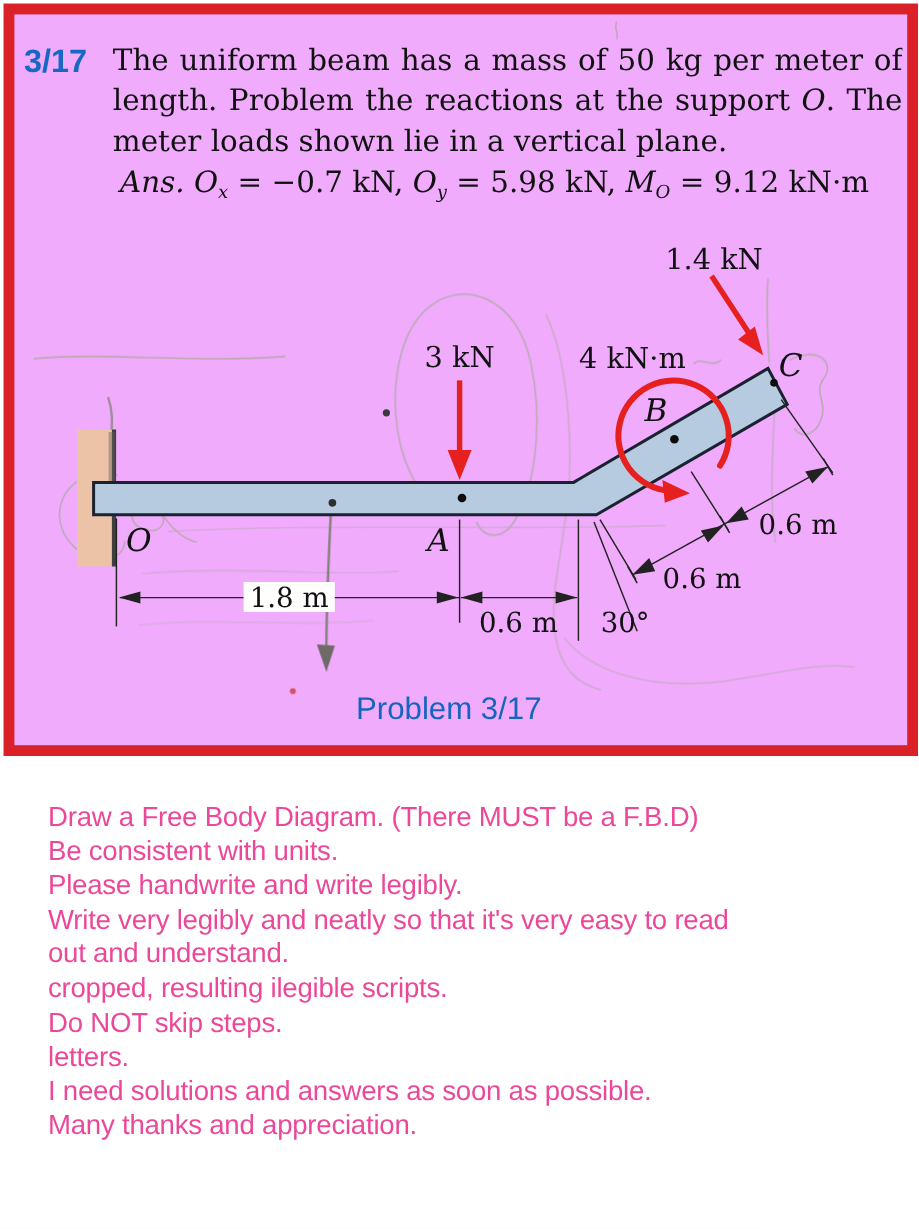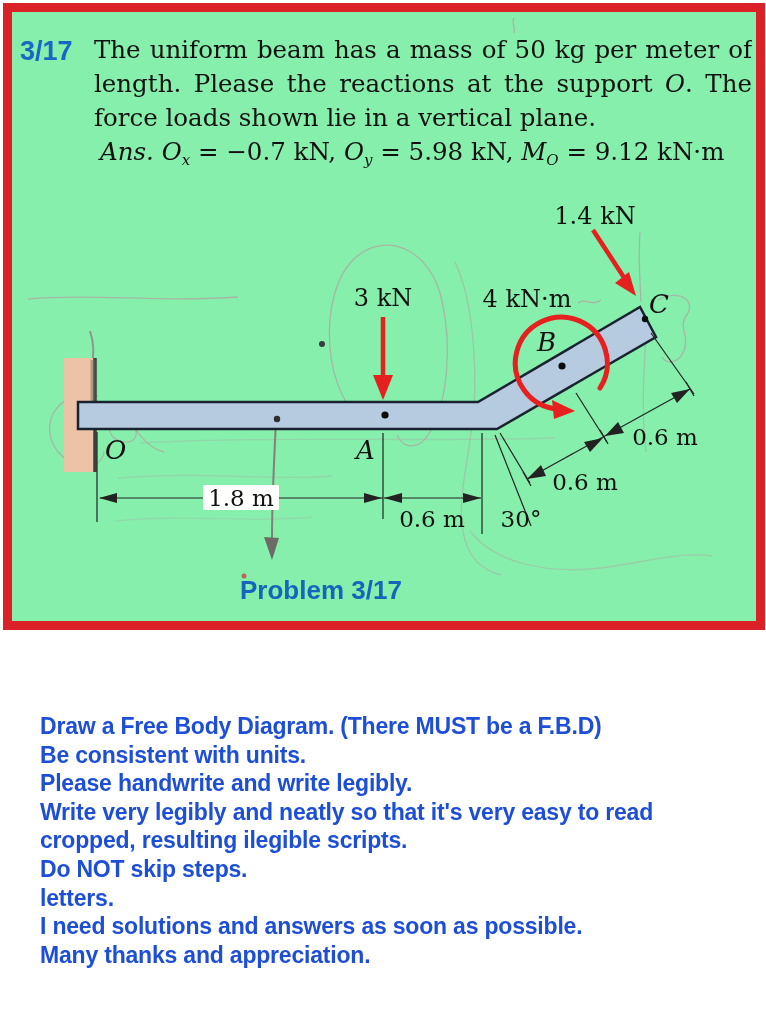--- a/index.html
+++ b/index.html
@@ -1,55 +1,55 @@
 <!DOCTYPE html>
 <html><head>
 <meta charset="utf-8">
 <style>
   html,body{margin:0;padding:0;background:#ffffff;}
   body{width:766px;height:1024px;position:relative;font-family:"Liberation Sans",sans-serif;overflow:hidden;}
 
   .problem-box{position:absolute;left:3px;top:3px;width:762px;height:627px;
-    box-sizing:border-box;border:9px solid #da2127;background:#86efac;}
+    box-sizing:border-box;border:9px solid #da2127;background:#f0abfc;}
 
   .statement{position:absolute;left:8px;top:21px;width:732px;display:flex;}
   .prob-num{width:74px;flex:0 0 74px;color:#1767c5;font-weight:bold;font-size:27px;
     letter-spacing:0px;padding-top:3px;}
   .stmt-text{flex:1;font-family:"DejaVu Serif",serif;font-size:24.5px;color:#111;line-height:34px;width:648px;}
   .stmt-line{white-space:nowrap;}
   .stmt-line.just{text-align:justify;text-align-last:justify;white-space:normal;height:34px;overflow:hidden;}
   .ans-line{margin-left:6px;white-space:nowrap;}
   .ans-line i{font-style:italic;}
   .ans-line sub{font-size:15px;vertical-align:-5px;font-style:italic;}
 
   .diagram-svg{position:absolute;left:-12px;top:-12px;width:766px;height:1024px;}
 
-  .caption{position:absolute;left:228px;top:563px;width:300px;text-align:left;
-    color:#1565bd;font-weight:bold;font-size:26px;}
+  .caption{position:absolute;left:212px;top:563px;width:300px;text-align:center;
+    color:#1565bd;font-weight:normal;font-size:26px;}
 
-  .instructions{position:absolute;left:40px;top:666px;width:722px;color:#1d4ed8;
-    font-weight:bold;font-size:23px;line-height:28.6px;letter-spacing:-0.2px;margin-top:46px;}
+  .instructions{position:absolute;left:40px;top:666px;width:722px;color:#ec4899;
+    font-weight:normal;font-size:23px;line-height:28.6px;letter-spacing:-0.2px;}
   .instr-line{white-space:nowrap;height:28.6px;}
 
   svg text{font-family:"DejaVu Serif",serif;fill:#111;}
   svg text.pt{font-style:italic;font-size:26px;}
   svg text.lbl{font-size:24px;}
   svg text.dim{font-size:23px;}
 </style>
 </head>
 <body>
 
 <div class="problem-box">
 
   <div class="statement">
     <div class="prob-num">3/17</div>
     <div class="stmt-text">
       <div class="stmt-line just">The uniform beam has a mass of 50 kg per meter of</div>
-      <div class="stmt-line just"><span>length. Please the reactions at the support </span><i>O</i><span>. The</span></div>
-      <div class="stmt-line">force loads shown lie in a vertical plane.</div>
+      <div class="stmt-line just"><span>length. Problem the reactions at the support </span><i>O</i><span>. The</span></div>
+      <div class="stmt-line">meter loads shown lie in a vertical plane.</div>
       <div class="ans-line"><i>Ans.</i>&nbsp;<i>O</i><sub>x</sub><span> = −0.7 kN, </span><i>O</i><sub>y</sub><span> = 5.98 kN, </span><i>M</i><sub>O</sub><span> = 9.12 kN·m</span></div>
     </div>
   </div>
 
   <svg class="diagram-svg" viewBox="0 0 766 1024">
 
     <g stroke="#aeaaa2" stroke-width="1.3" fill="none" opacity="0.8">
       <path d="M 28 299 C 90 293 160 303 238 297"></path>
       <path d="M 90 331 C 95 345 93 356 92 369" stroke="#8a8680" stroke-width="2"></path>
       <path d="M 98 396 C 52 388 36 432 62 456 C 82 473 103 467 104 451"></path>
@@ -139,18 +139,19 @@
   </svg>
 
   <div class="caption">Problem 3/17</div>
 </div>
 
 <div class="instructions">
   <div class="instr-line">Draw a Free Body Diagram. (There MUST be a F.B.D)</div>
   <div class="instr-line">Be consistent with units.</div>
   <div class="instr-line">Please handwrite and write legibly.</div>
   <div class="instr-line">Write very legibly and neatly so that it's very easy to read</div>
+  <div class="instr-line">out and understand.</div>
   <div class="instr-line">cropped, resulting ilegible scripts.</div>
   <div class="instr-line">Do NOT skip steps.</div>
   <div class="instr-line">letters.</div>
   <div class="instr-line">I need solutions and answers as soon as possible.</div>
   <div class="instr-line">Many thanks and appreciation.</div>
 </div>
 
 </body></html>

